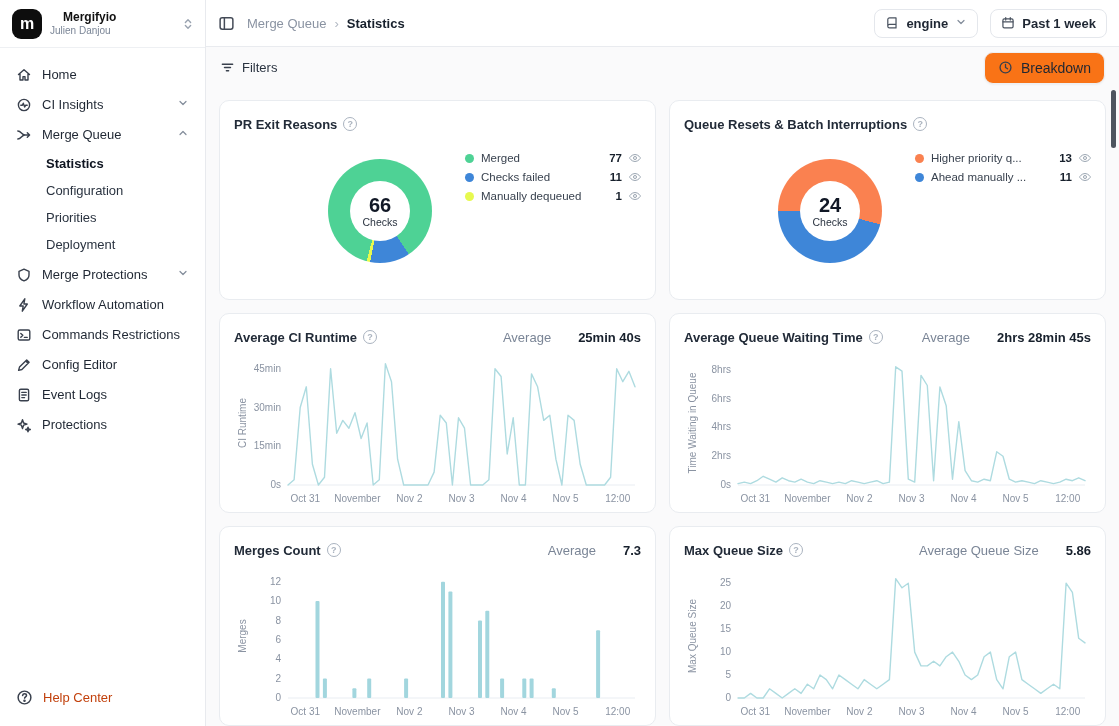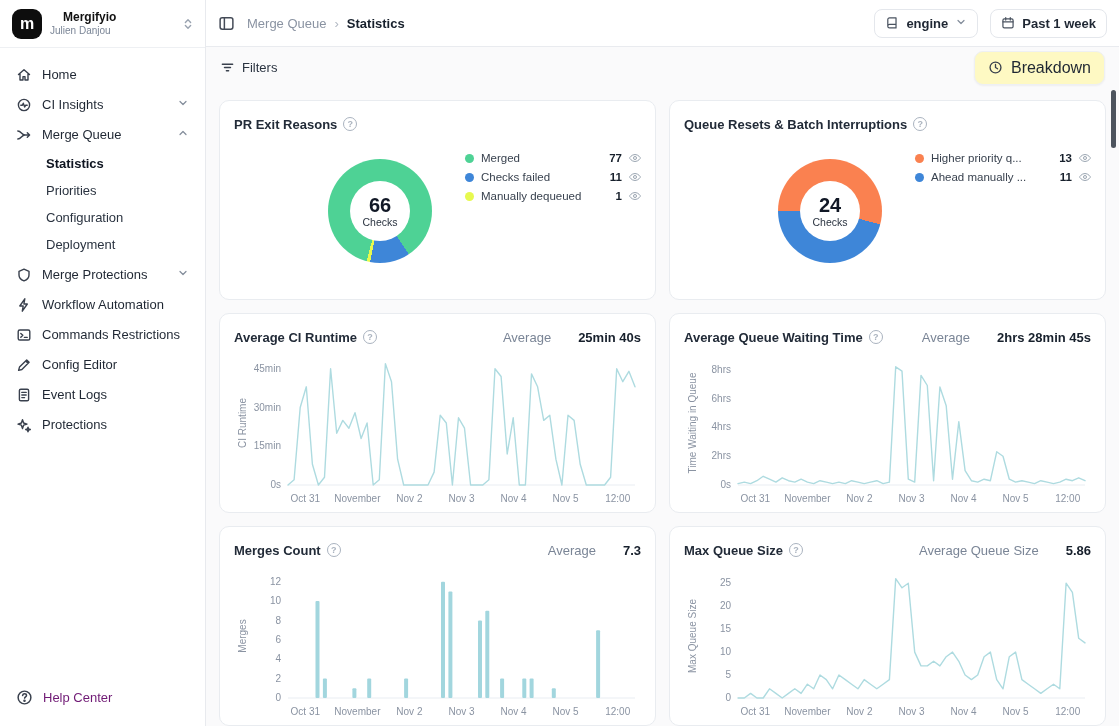--- a/index.html
+++ b/index.html
@@ -25,21 +25,21 @@
   .nav-item { display:flex; align-items:flex-start; gap:10px; padding:7px 8px;
     border-radius:6px; color:#1f2733; cursor:pointer; }
   .nav-item .icon { color:#39404d; display:flex; flex:none; }
   .nav-item .label { flex:1; font-size:13px; }
   .nav-item .chev { color:#828c9a; display:flex; }
   .nav-item.section-open .label { font-weight:400; }
   .sub-list { padding:0 0 2px 0; }
   .sub-item { padding:6px 8px 6px 38px; font-size:13px; color:#2a3340;
     border-radius:6px; cursor:pointer; }
   .sub-item.active { font-weight:700; color:#0e1420; }
-  .sidebar-footer { padding:14px 16px 20px 16px; display:flex; align-items:center; gap:10px; color:#701a75;text-align:center; }
+  .sidebar-footer { padding:14px 16px 20px 16px; display:flex; align-items:center; gap:10px; color:#c2410c;text-align:center; }
   .sidebar-footer .icon { color:#39404d; display:flex; }
 
   
   .main { position:absolute; left:206px; top:0; width:913px; height:726px; background:#fafafb; }
   .topbar { height:47px; background:#fff; border-bottom:1px solid #e9ebef;
     display:flex; align-items:center; padding:0 12px; gap:12px; }
   .panel-toggle { color:#444b57; display:flex; cursor:pointer; }
   .breadcrumb { display:flex; align-items:center; gap:8px; flex:1; }
   .crumb { color:#8a93a2; font-size:13px; cursor:pointer; }
   .crumb-sep { color:#b3bac4; font-size:13px; }
@@ -47,23 +47,23 @@
   .select-btn { display:flex; align-items:flex-start; gap:7px; background:#fff;
     border:1px solid #e4e7ec; border-radius:8px; padding:6px 10px; font-size:13px;
     font-weight:600; color:#1f2733; cursor:pointer; }
   .select-btn .icon { color:#4a5360; display:flex; }
   .select-btn .chev { color:#828c9a; display:flex; }
 
   .toolbar { height:41px; display:flex; align-items:center; justify-content:space-between; padding:0 14px; }
   .filters-btn { display:flex; align-items:center; gap:7px; color:#2a3340;
     font-size:13px; font-weight:500; cursor:pointer; background:transparent; border:none; }
   .filters-btn .icon { color:#39404d; display:flex; }
-  .breakdown-btn { display:flex; align-items:center; gap:8px; background:#fef9c3;
+  .breakdown-btn { display:flex; align-items:center; gap:8px; background:#f97316;
     border:1px solid #eef0f3; box-shadow:0 1px 2px rgba(16,24,40,.05); border-radius:9px;
-    padding:7px 13px; font-size:16px; font-weight:500; color:#1f2733; cursor:pointer; }
+    padding:7px 13px; font-size:14px; font-weight:500; color:#1f2733; cursor:pointer; }
   .breakdown-btn .icon { color:#39404d; display:flex; }
 
   .grid { display:grid; grid-template-columns:1fr 1fr; gap:13px; padding:12px 13px 0 13px; }
   .card { background:#fff; border:1px solid #e9ecf0; border-radius:10px;
     height:200px; padding:13px 14px; overflow:hidden; }
   .card-head { display:flex; align-items:center; justify-content:space-between; height:20px; }
   .card-title-wrap { display:flex; align-items:center; gap:6px; }
   .card-title { font-size:13px; font-weight:600; color:#222b38; }
   .help-icon { width:14px; height:14px; border:1.4px solid #aab3bf; border-radius:50%;
     color:#aab3bf; font-size:9px; font-weight:700; display:inline-flex;
@@ -150,22 +150,22 @@
       <span class="label">Merge Queue</span>
       <span class="chev">
         <svg width="12" height="12" viewBox="0 0 16 16" fill="none" stroke="currentColor" stroke-width="1.6" stroke-linecap="round" stroke-linejoin="round">
             <path d="M4 10l4-4 4 4"></path>
           </svg>
       </span>
     </div>
 
     <div class="sub-list">
       <div class="sub-item active">Statistics</div>
+      <div class="sub-item">Configuration</div>
       <div class="sub-item">Priorities</div>
-      <div class="sub-item">Configuration</div>
       <div class="sub-item">Deployment</div>
     </div>
 
     <div class="nav-item">
       <span class="icon">
         <svg width="16" height="16" viewBox="0 0 16 16" fill="none" stroke="currentColor" stroke-width="1.4" stroke-linecap="round" stroke-linejoin="round">
             <path d="M8 2.2 13 4.3v3.6c0 3.1-2.2 4.9-5 5.9-2.8-1-5-2.8-5-5.9V4.3z"></path>
           </svg>
       </span>
       <span class="label">Merge Protections</span>

